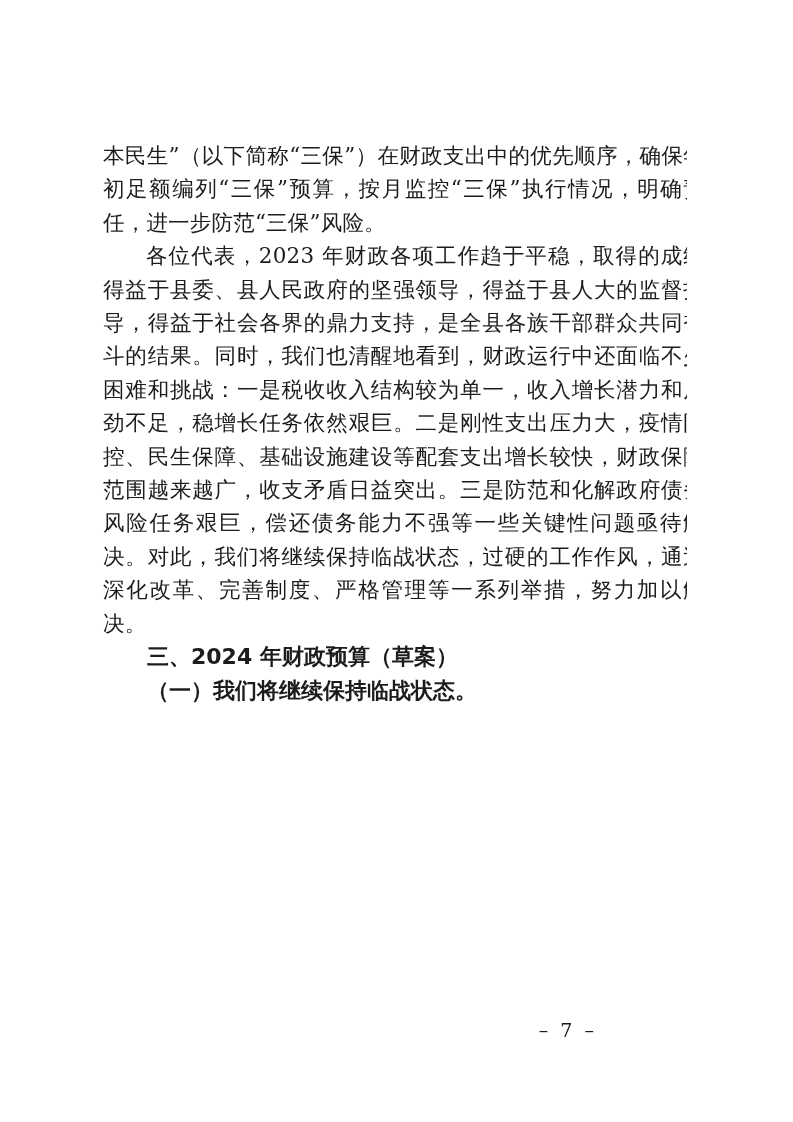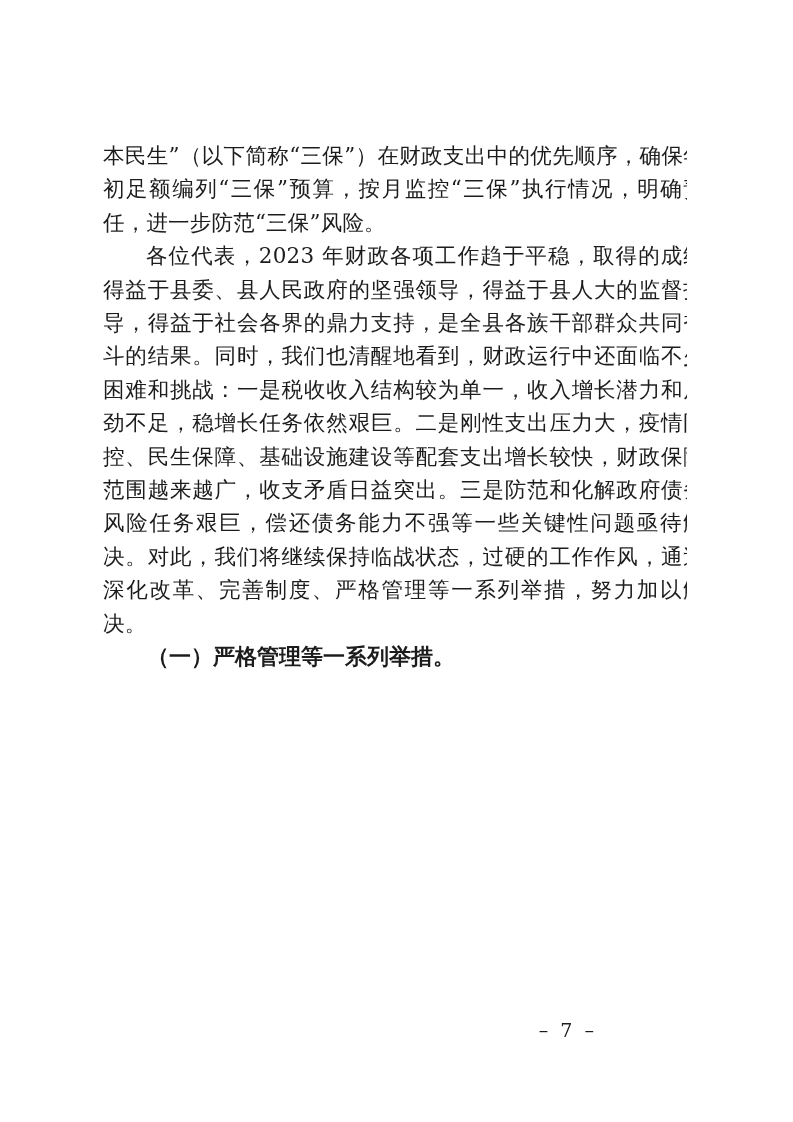--- a/index.html
+++ b/index.html
@@ -72,23 +72,24 @@
 <body>
 
 <div class="page">
 
   <main class="text-block">
 
     <p class="para"><span>本民生”（以下简称“三保”）在财政支出中的优先顺序，确保年初足额编列“三保”预算，按月监控“三保”执行情况，明确责任，进一步防范“三保”风险。</span></p>
 
     <p class="para indent"><span class="bold-run">各位代表</span><span>，2023 年财政各项工作趋于平稳，取得的成绩得益于县委、县人民政府的坚强领导，得益于县人大的监督指导，得益于社会各界的鼎力支持，是全县各族干部群众共同奋斗的结果。同时，我们也清醒地看到，财政运行中还面临不少困难和挑战：</span><span class="bold-run">一是</span><span>税收收入结构较为单一，收入增长潜力和后劲不足，稳增长任务依然艰巨。</span><span class="bold-run">二是</span><span>刚性支出压力大，疫情防控、民生保障、基础设施建设等配套支出增长较快，财政保障范围越来越广，收支矛盾日益突出。</span><span class="bold-run">三是</span><span>防范和化解政府债务风险任务艰巨，偿还债务能力不强等一些关键性问题亟待解决。对此，我们将继续保持临战状态，过硬的工作作风，通过深化改革、完善制度、严格管理等一系列举措，努力加以解决。</span></p>
 
+    <h2 class="heading-section">三、2024 年财政预算（草案）</h2>
 
 
-    <h3 class="heading-sub">（一）严格管理等一系列举措。</h3>
+    <h3 class="heading-sub">（一）我们将继续保持临战状态。</h3>
 
 
   </main>
 
   <footer class="page-footer">
     <span>– 7 –</span>
   </footer>
 
 </div>
 

